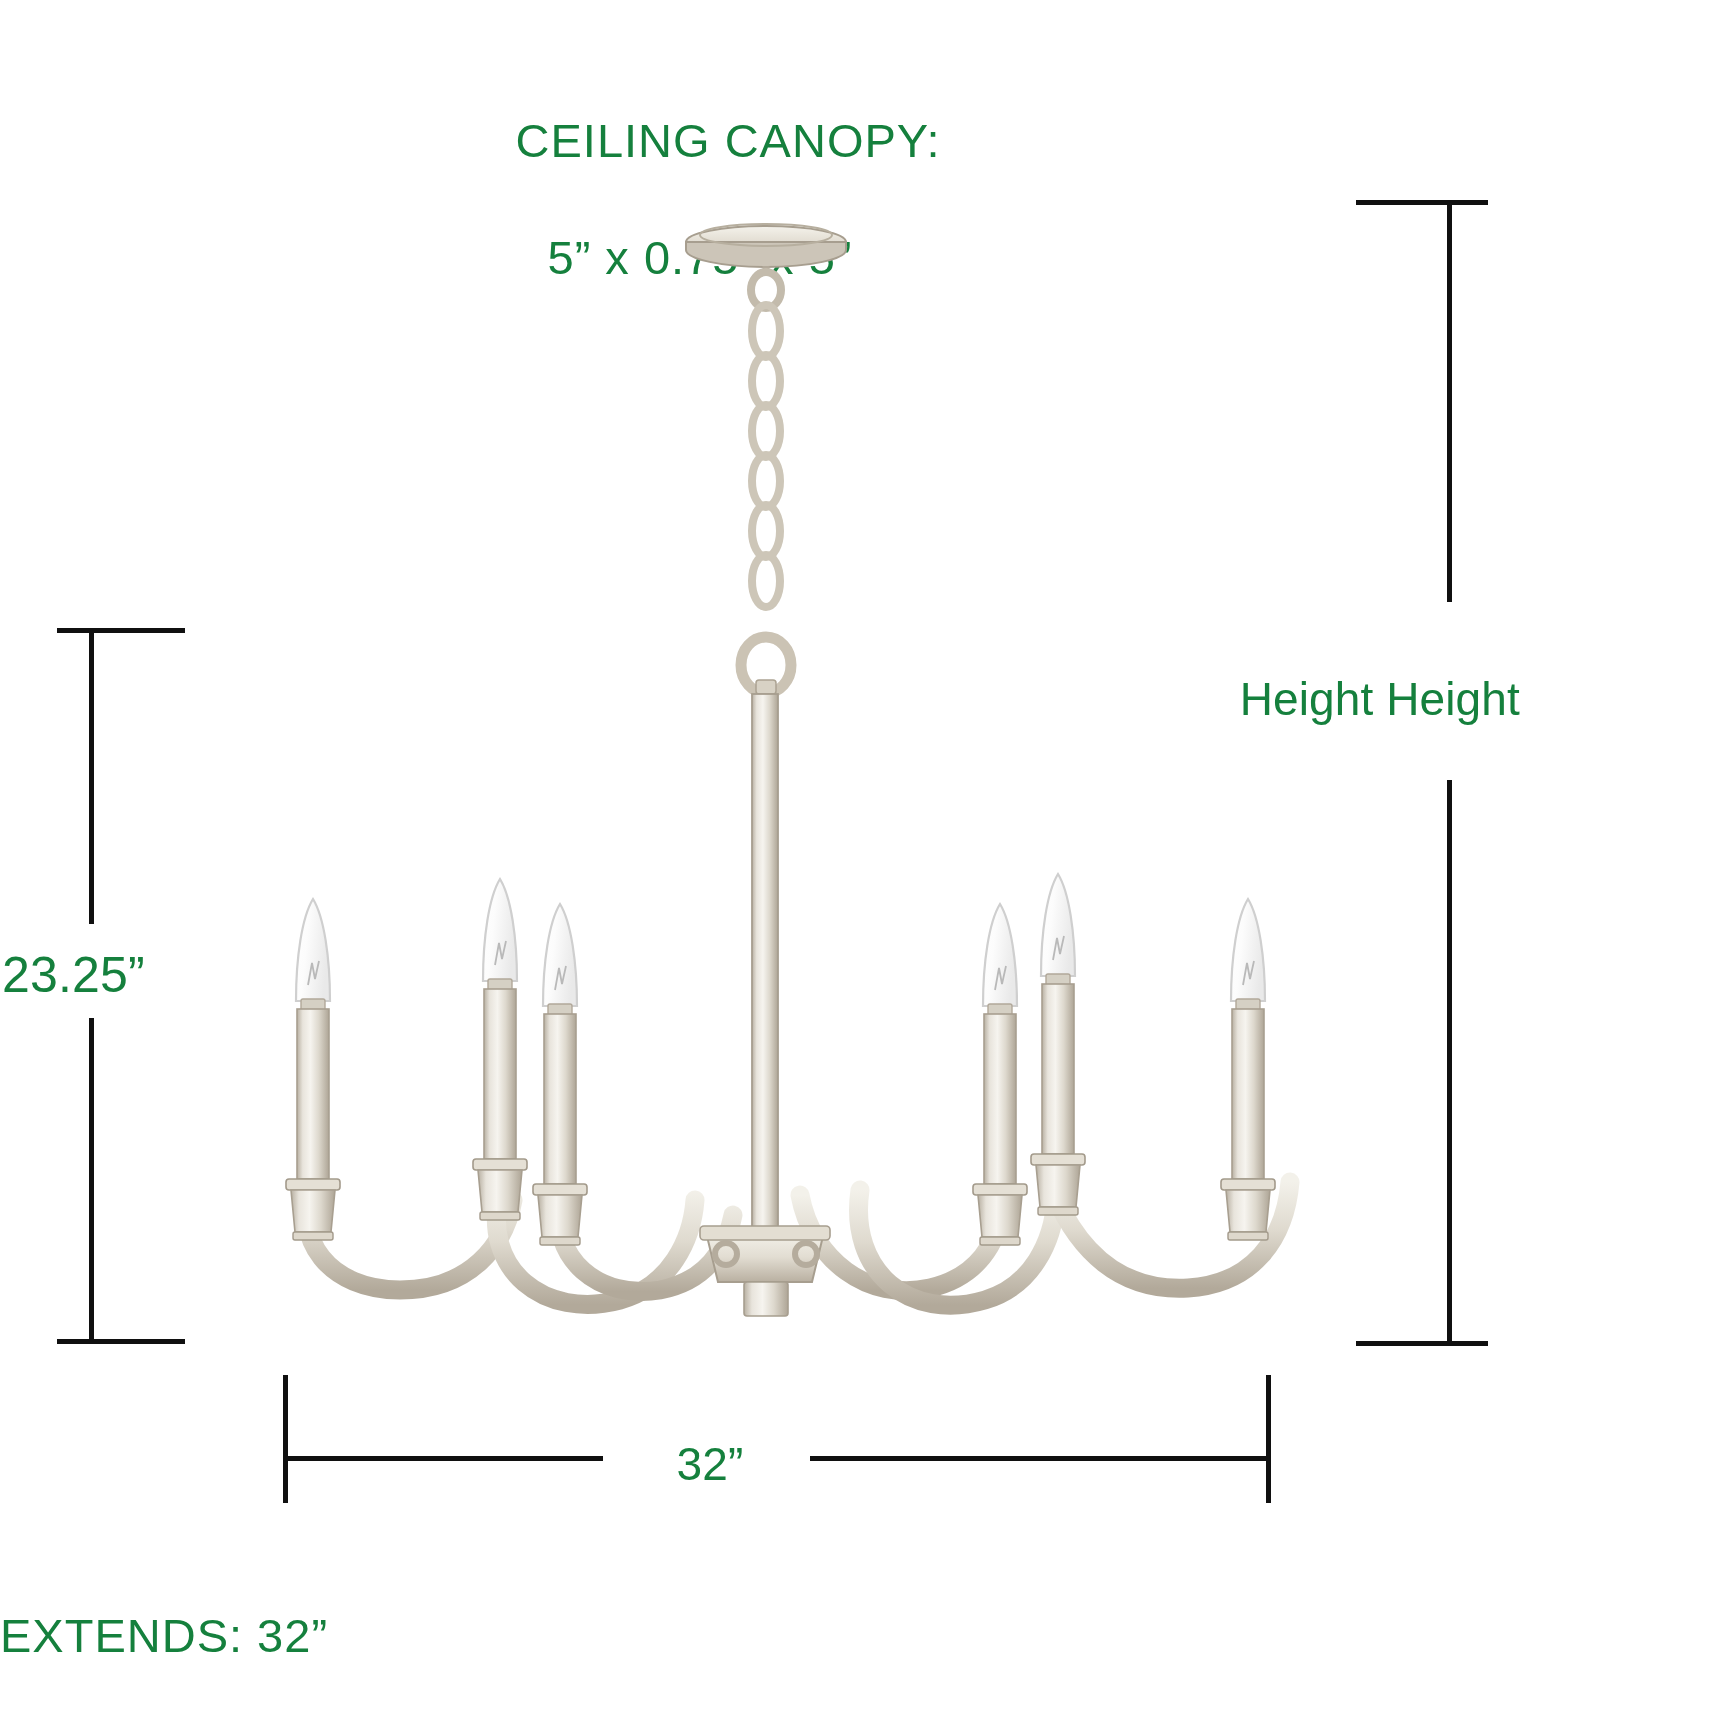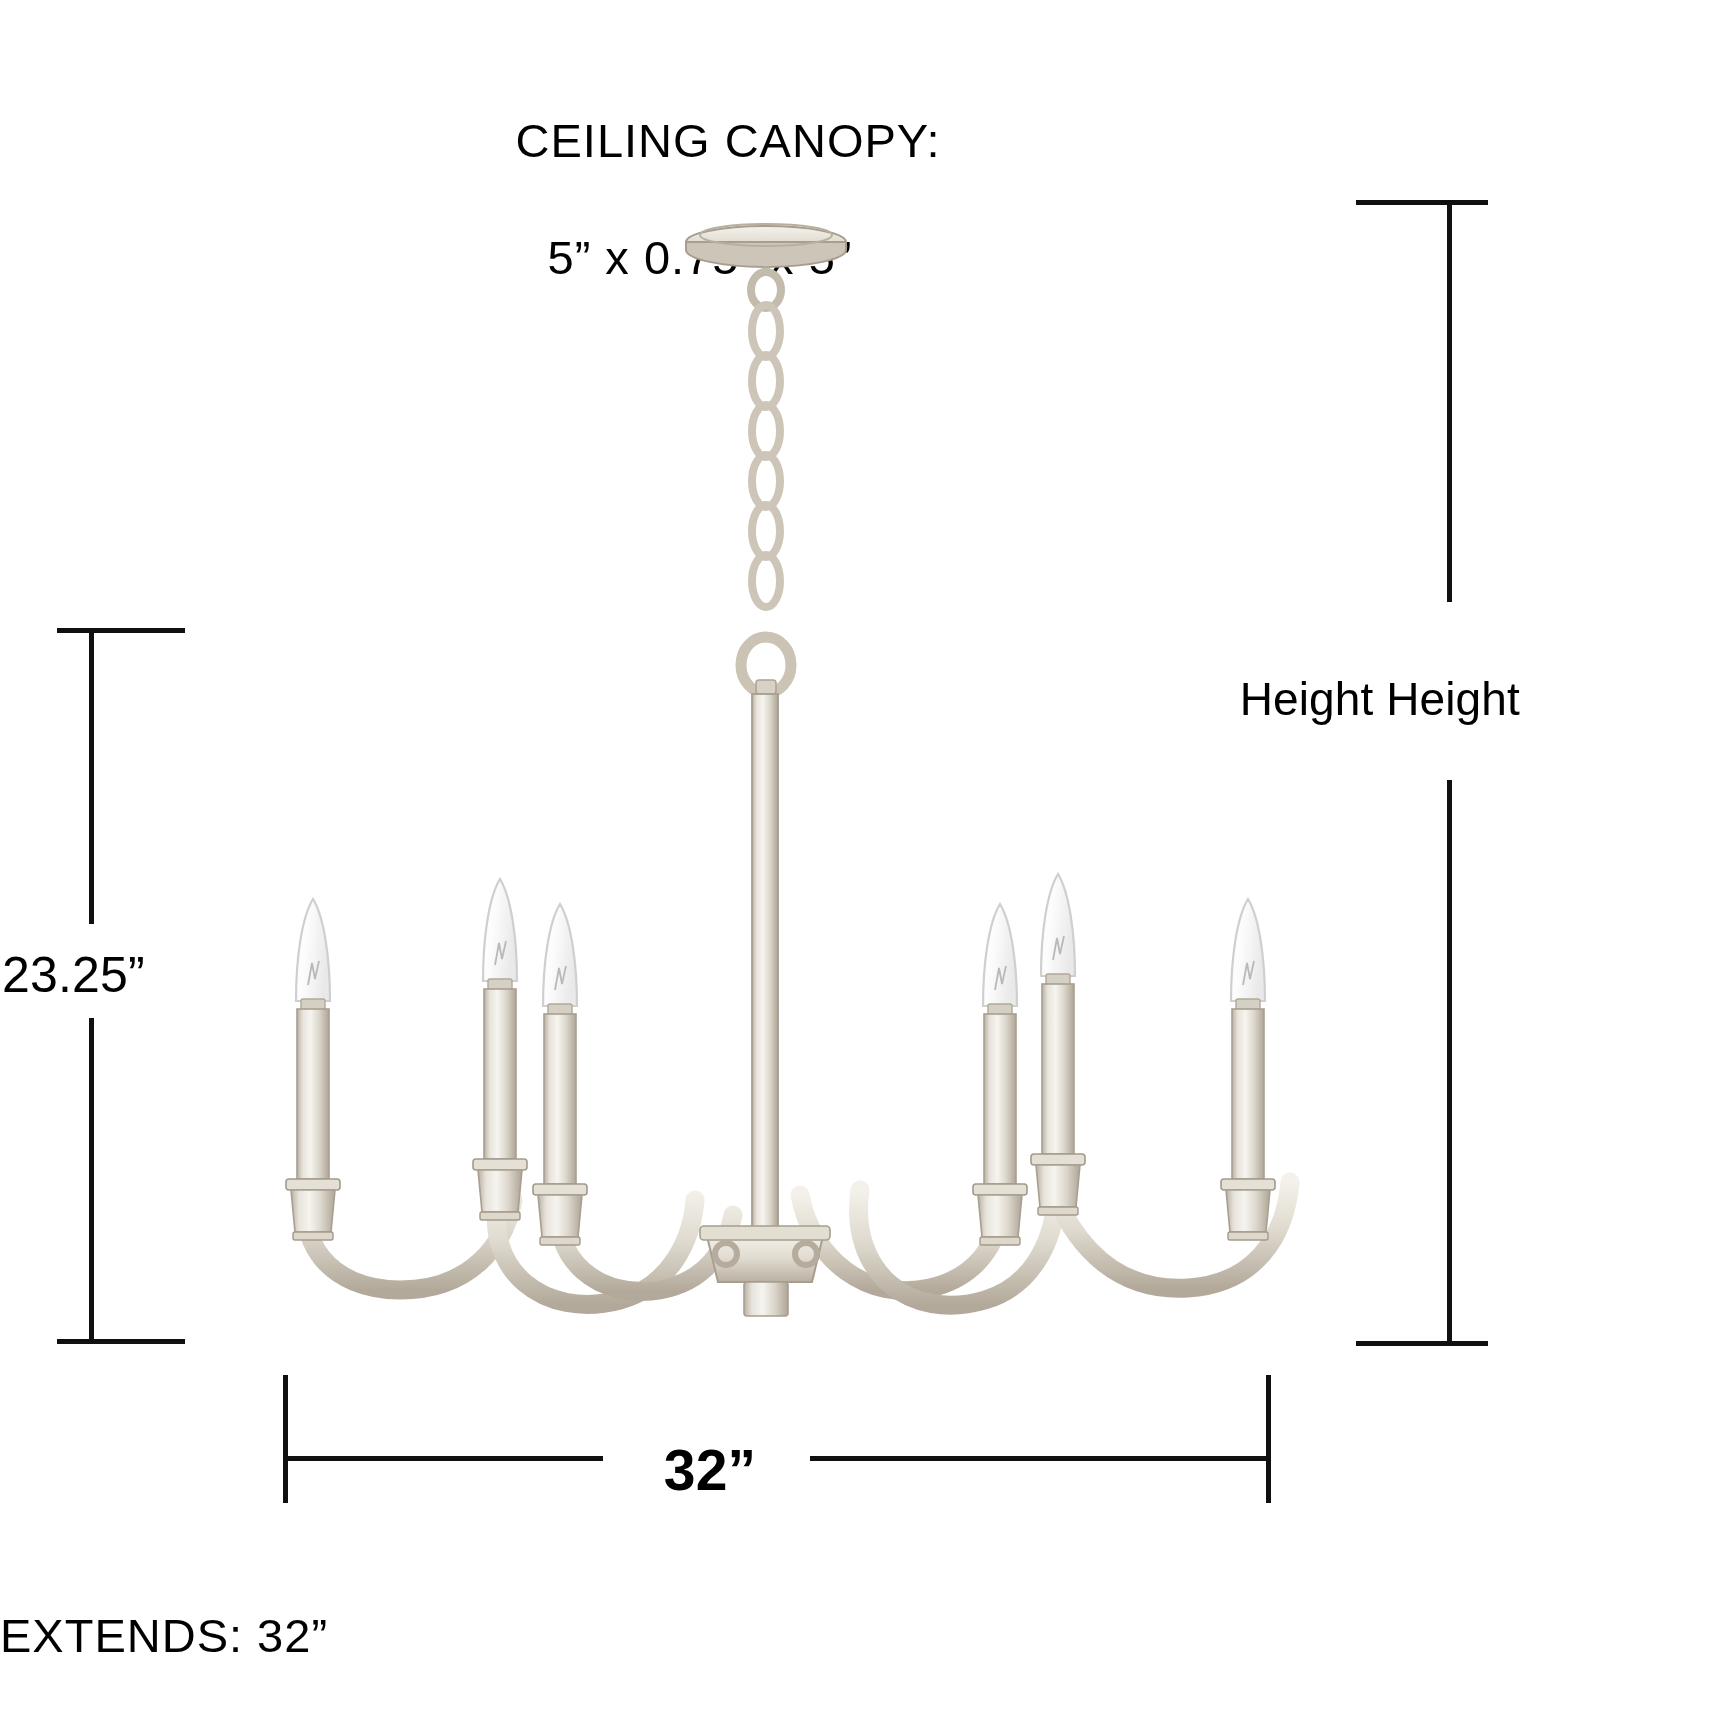--- a/index.html
+++ b/index.html
@@ -16,21 +16,21 @@
     position: relative;
     width: 1728px;
     height: 1728px;
     background: #ffffff;
     overflow: hidden;
   }
   .txt {
     position: absolute;
     white-space: pre;
     line-height: 1.18;
-    color: #000000;
+    color: #15803d;
     font-weight: 300;
     letter-spacing: 0.2px;
   }
 
   
   #canopy-block {
     left: 0;
     top: 58px;
     width: 1400px;
     text-align: center;
@@ -61,22 +61,22 @@
     font-size: 50px;
     font-weight: 300;
   }
 
   
   #width-label {
     left: 620px;
     top: 1437px;
     width: 180px;
     text-align: center;
-    font-size: 57px;
-    font-weight: 700;
+    font-size: 46px;
+    font-weight: 400;
   }
 
   
   #extends-caption {
     left: 0;
     top: 1608px;
     width: 1420px;
     text-align: left;
     font-size: 47px;
     font-weight: 300;

